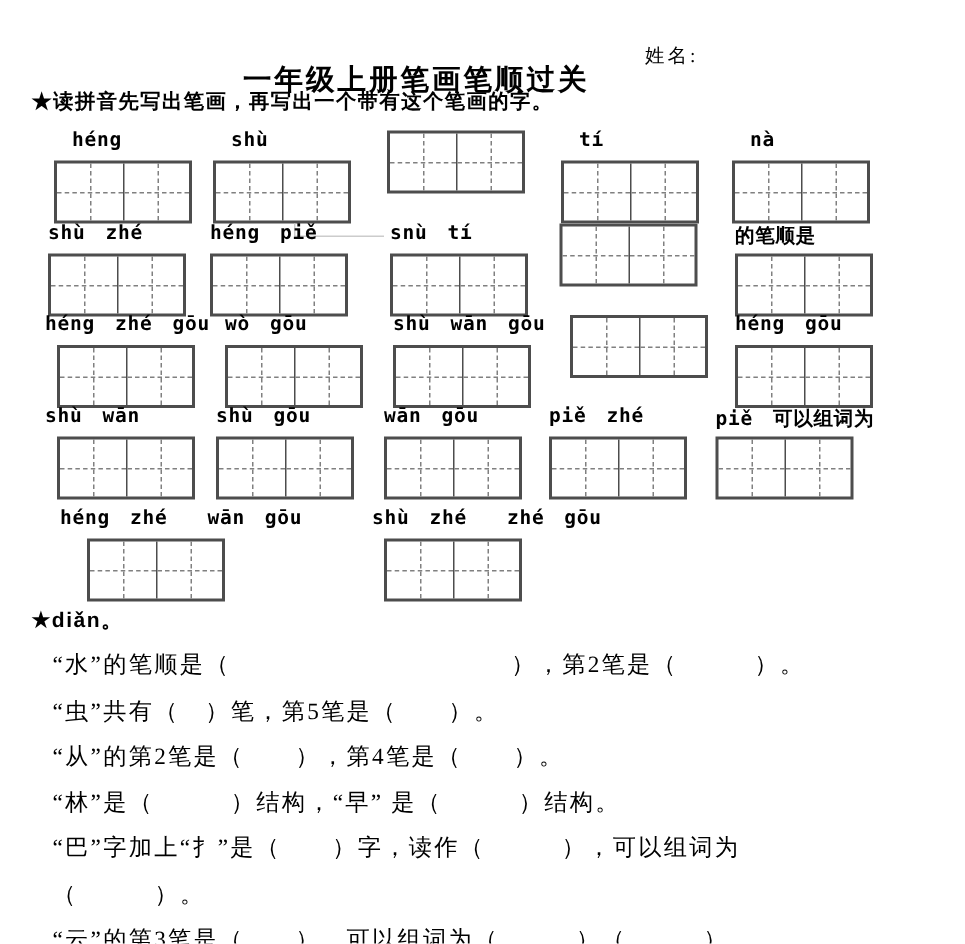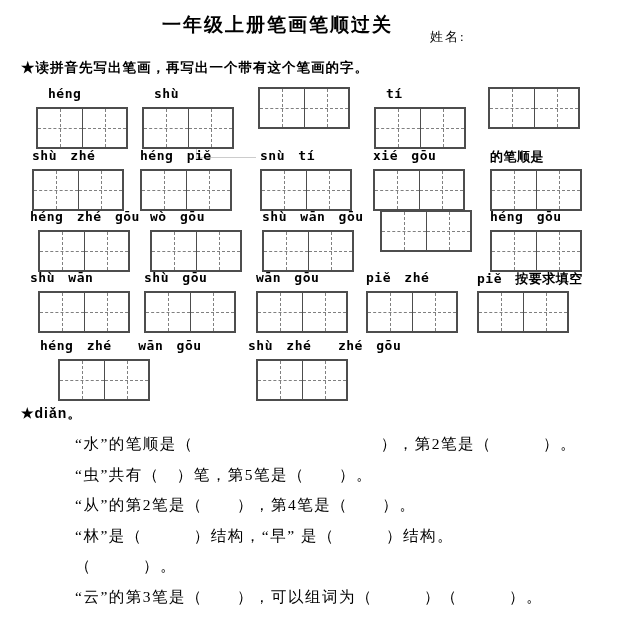--- a/index.html
+++ b/index.html
@@ -8,21 +8,21 @@
     position: relative;
     width: 643px; height: 629px;
     overflow: hidden;
     background: #ffffff;
     color: #000000;
     font-family: "Liberation Sans", sans-serif;
   }
   .abs { position: absolute; }
 
   .page-title {
-    top: 12px; left: 0; width: 555px;
+    top: 40px; left: 0; width: 555px;
     text-align: center;
     font-size: 19px; font-weight: bold;
     letter-spacing: 2px;
     font-family: "Liberation Sans", sans-serif;
   }
   .name-label {
     top: 28px; left: 430px;
     font-size: 13px;
     letter-spacing: 2px;
     font-family: "Liberation Serif", serif;
@@ -77,21 +77,21 @@
     border-left: 1px solid #cccccc;
     border-bottom: 1px solid #cccccc;
   }
 
   .questions {
     top: 429px; left: 35px; width: 590px;
     font-family: "Liberation Serif", serif;
     font-size: 15.5px;
     letter-spacing: 1.5px;
   }
-  .q-line { height: 30.5px; line-height: 30.5px; white-space: pre; margin-left: 40px; }
+  .q-line { height: 30.5px; line-height: 30.5px; white-space: pre; }
 </style>
 </head>
 <body>
 
 <div class="abs page-title">一年级上册笔画笔顺过关</div>
 <div class="abs name-label">姓名:</div>
 
 <div class="abs section-heading heading1">★读拼音先写出笔画，再写出一个带有这个笔画的字。</div>
 
 <div class="unit row1" style="left:36px; top:86px">
@@ -115,20 +115,21 @@
     </div>
 </div>
 <div class="unit row1" style="left:374px; top:86px">
   <div class="pinyin">tí</div>
   <div class="stroke-grid">
       <div class="cell"></div>
       <div class="cell"></div>
     </div>
 </div>
 <div class="unit row1" style="left:488px; top:86px">
+  <div class="pinyin">nà</div>
   <div class="stroke-grid">
       <div class="cell"></div>
       <div class="cell"></div>
     </div>
 </div>
 
 <div class="abs artifact"></div>
 
 <div class="unit" style="left:32px; top:148px">
   <div class="pinyin">shù zhé</div>
@@ -145,21 +146,20 @@
     </div>
 </div>
 <div class="unit" style="left:260px; top:148px">
   <div class="pinyin">snù tí</div>
   <div class="stroke-grid">
       <div class="cell"></div>
       <div class="cell"></div>
     </div>
 </div>
 <div class="unit" style="left:373px; top:148px">
-  <div class="pinyin">xié gōu</div>
   <div class="stroke-grid">
       <div class="cell"></div>
       <div class="cell"></div>
     </div>
 </div>
 <div class="unit" style="left:490px; top:148px">
   <div class="pinyin">的笔顺是</div>
   <div class="stroke-grid">
       <div class="cell"></div>
       <div class="cell"></div>
@@ -223,21 +223,21 @@
     </div>
 </div>
 <div class="unit" style="left:366px; top:270px">
   <div class="pinyin">piě zhé</div>
   <div class="stroke-grid">
       <div class="cell"></div>
       <div class="cell"></div>
     </div>
 </div>
 <div class="unit" style="left:477px; top:270px">
-  <div class="pinyin">piě 按要求填空</div>
+  <div class="pinyin">piě 可以组词为</div>
   <div class="stroke-grid">
       <div class="cell"></div>
       <div class="cell"></div>
     </div>
 </div>
 
 <div class="unit" style="left:40px; top:338px; width:170px">
   <div class="pinyin">héng zhé  wān gōu</div>
   <div class="stroke-grid g-indent-18">
       <div class="cell"></div>
@@ -252,15 +252,16 @@
     </div>
 </div>
 
 <div class="abs section-heading heading2">★diǎn。</div>
 
 <div class="abs questions">
   <div class="q-line">“水”的笔顺是（　　　　　　　　　　　），第2笔是（　　　）。</div>
   <div class="q-line">“虫”共有（　）笔，第5笔是（　　）。</div>
   <div class="q-line">“从”的第2笔是（　　），第4笔是（　　）。</div>
   <div class="q-line">“林”是（　　　）结构，“早” 是（　　　）结构。</div>
+  <div class="q-line">“巴”字加上“扌”是（　　）字，读作（　　　），可以组词为</div>
   <div class="q-line">（　　　）。</div>
   <div class="q-line">“云”的第3笔是（　　），可以组词为（　　　）（　　　）。</div>
 </div>
 
 </body></html>

